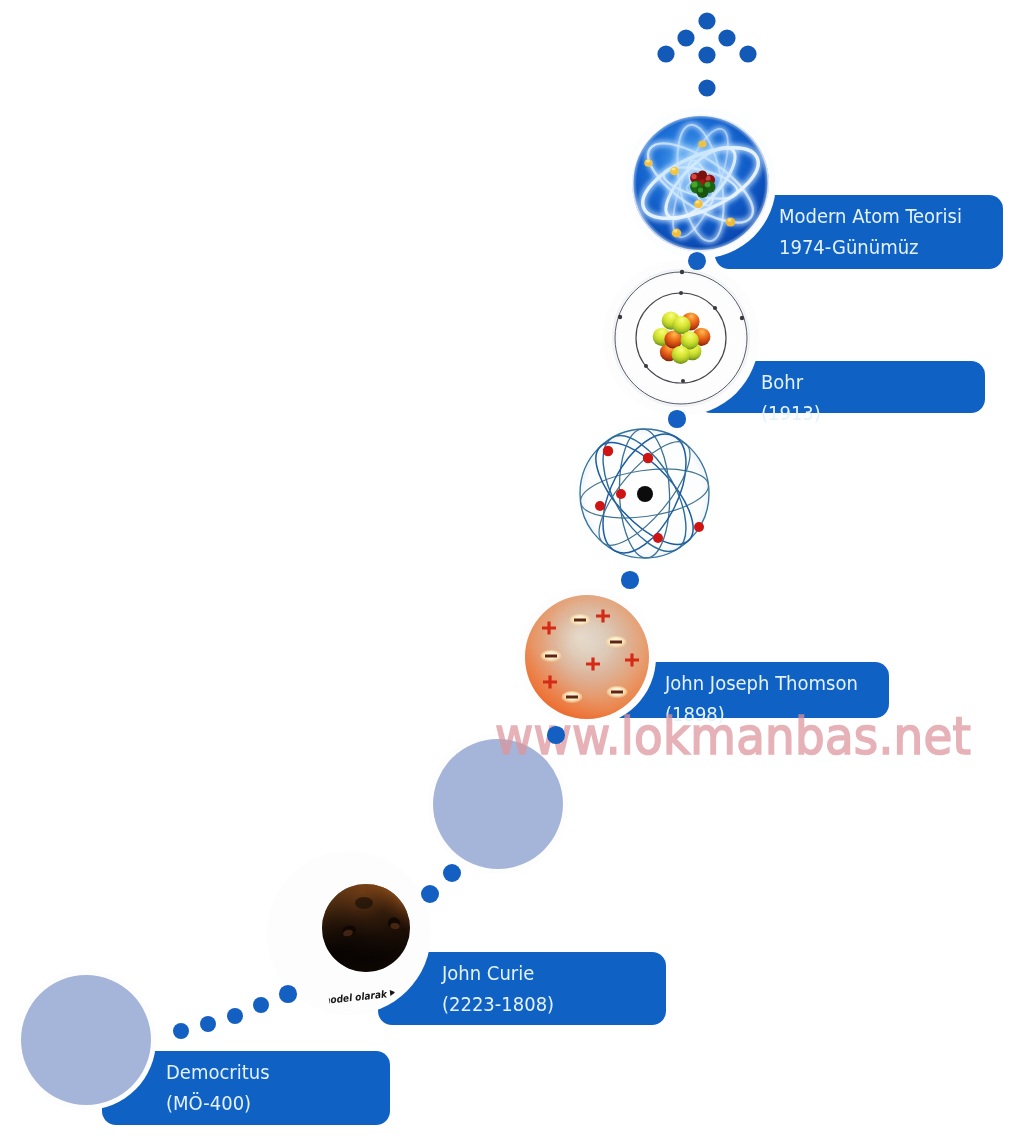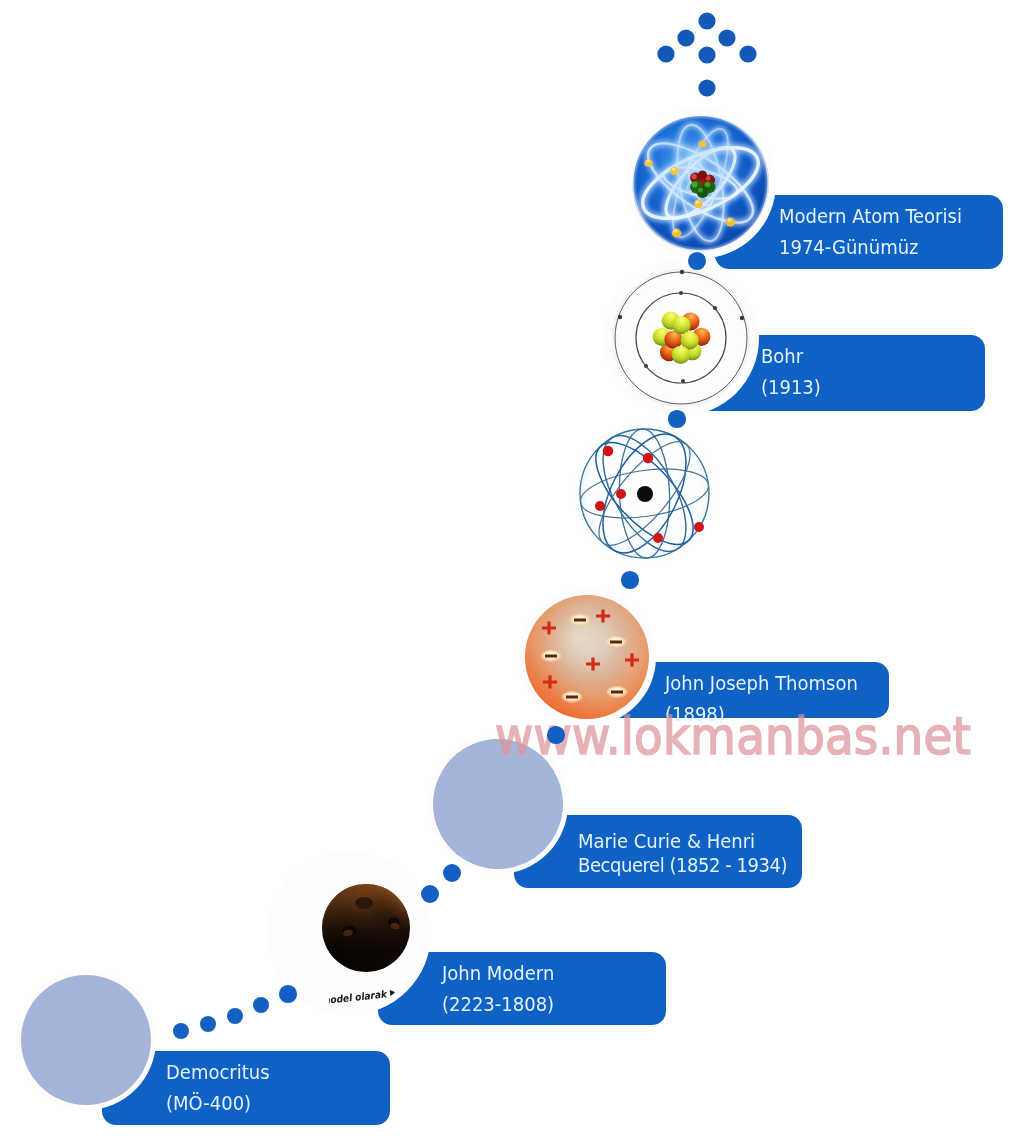--- a/index.html
+++ b/index.html
@@ -42,38 +42,34 @@
       <circle cx="93" cy="46" r="8.6"></circle>
       <circle cx="52" cy="80" r="8.6"></circle>
     </g>
   </svg>
 
   <div class="label" style="left:715px;top:195px;width:288px;height:74px">
     <span class="ln l1">Modern Atom Teorisi</span>
     <span class="ln l2">1974-Günümüz</span>
   </div>
 
-  <div class="label" style="left:697px;top:335px;width:288px;height:76px">
+  <div class="label" style="left:697px;top:361px;width:288px;height:52px">
     <span class="ln l1">Bohr</span>
     <span class="ln l2">(1913)</span>
   </div>
 
 
   <div class="label" style="left:601px;top:662px;width:288px;height:56px">
     <span class="ln l1">John Joseph Thomson</span>
     <span class="ln l2">(1898)</span>
   </div>
 
-  <div class="label" style="left:514px;top:815px;width:288px;height:73px">
-    <span class="ln c1">Marie Curie &amp; Henri</span>
-    <span class="ln c2">Becquerel (1852 - 1934)</span>
-  </div>
 
   <div class="label" style="left:378px;top:952px;width:288px;height:73px">
-    <span class="ln l1">John Modern</span>
+    <span class="ln l1">John Curie</span>
     <span class="ln l2">(2223-1808)</span>
   </div>
 
   <div class="label" style="left:102px;top:1051px;width:288px;height:74px">
     <span class="ln l1">Democritus</span>
     <span class="ln l2">(MÖ-400)</span>
   </div>
 
   <div class="dot" style="left:688.1px;top:252.1px;width:17.8px;height:17.8px"></div>
   <div class="dot" style="left:668.4px;top:410.4px;width:17.2px;height:17.2px"></div>

